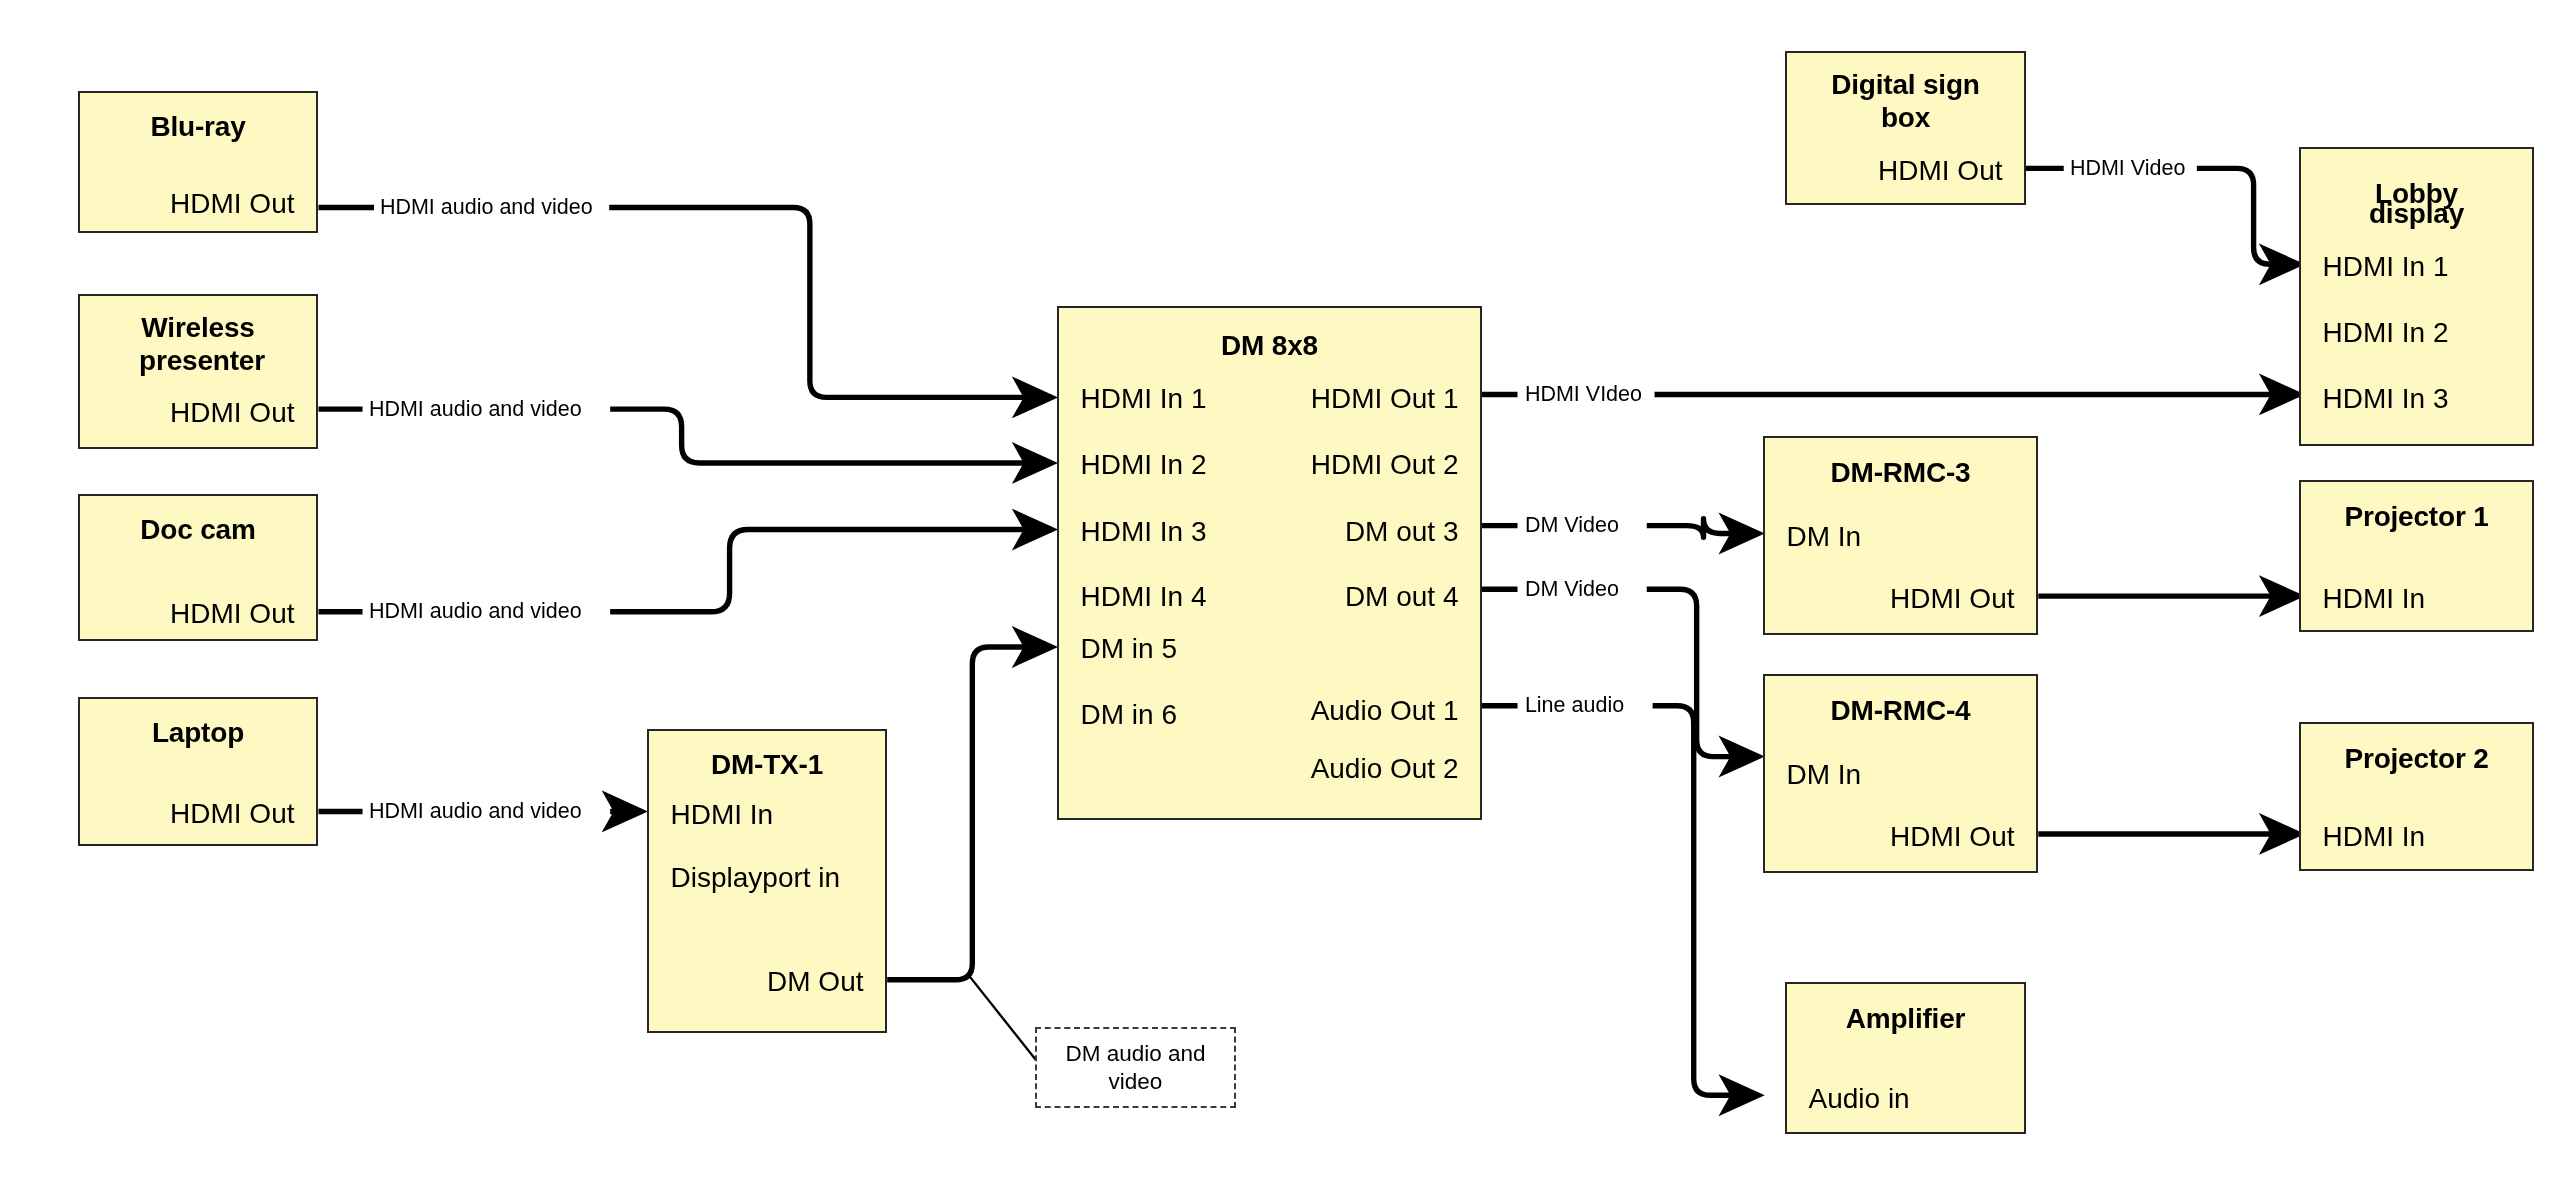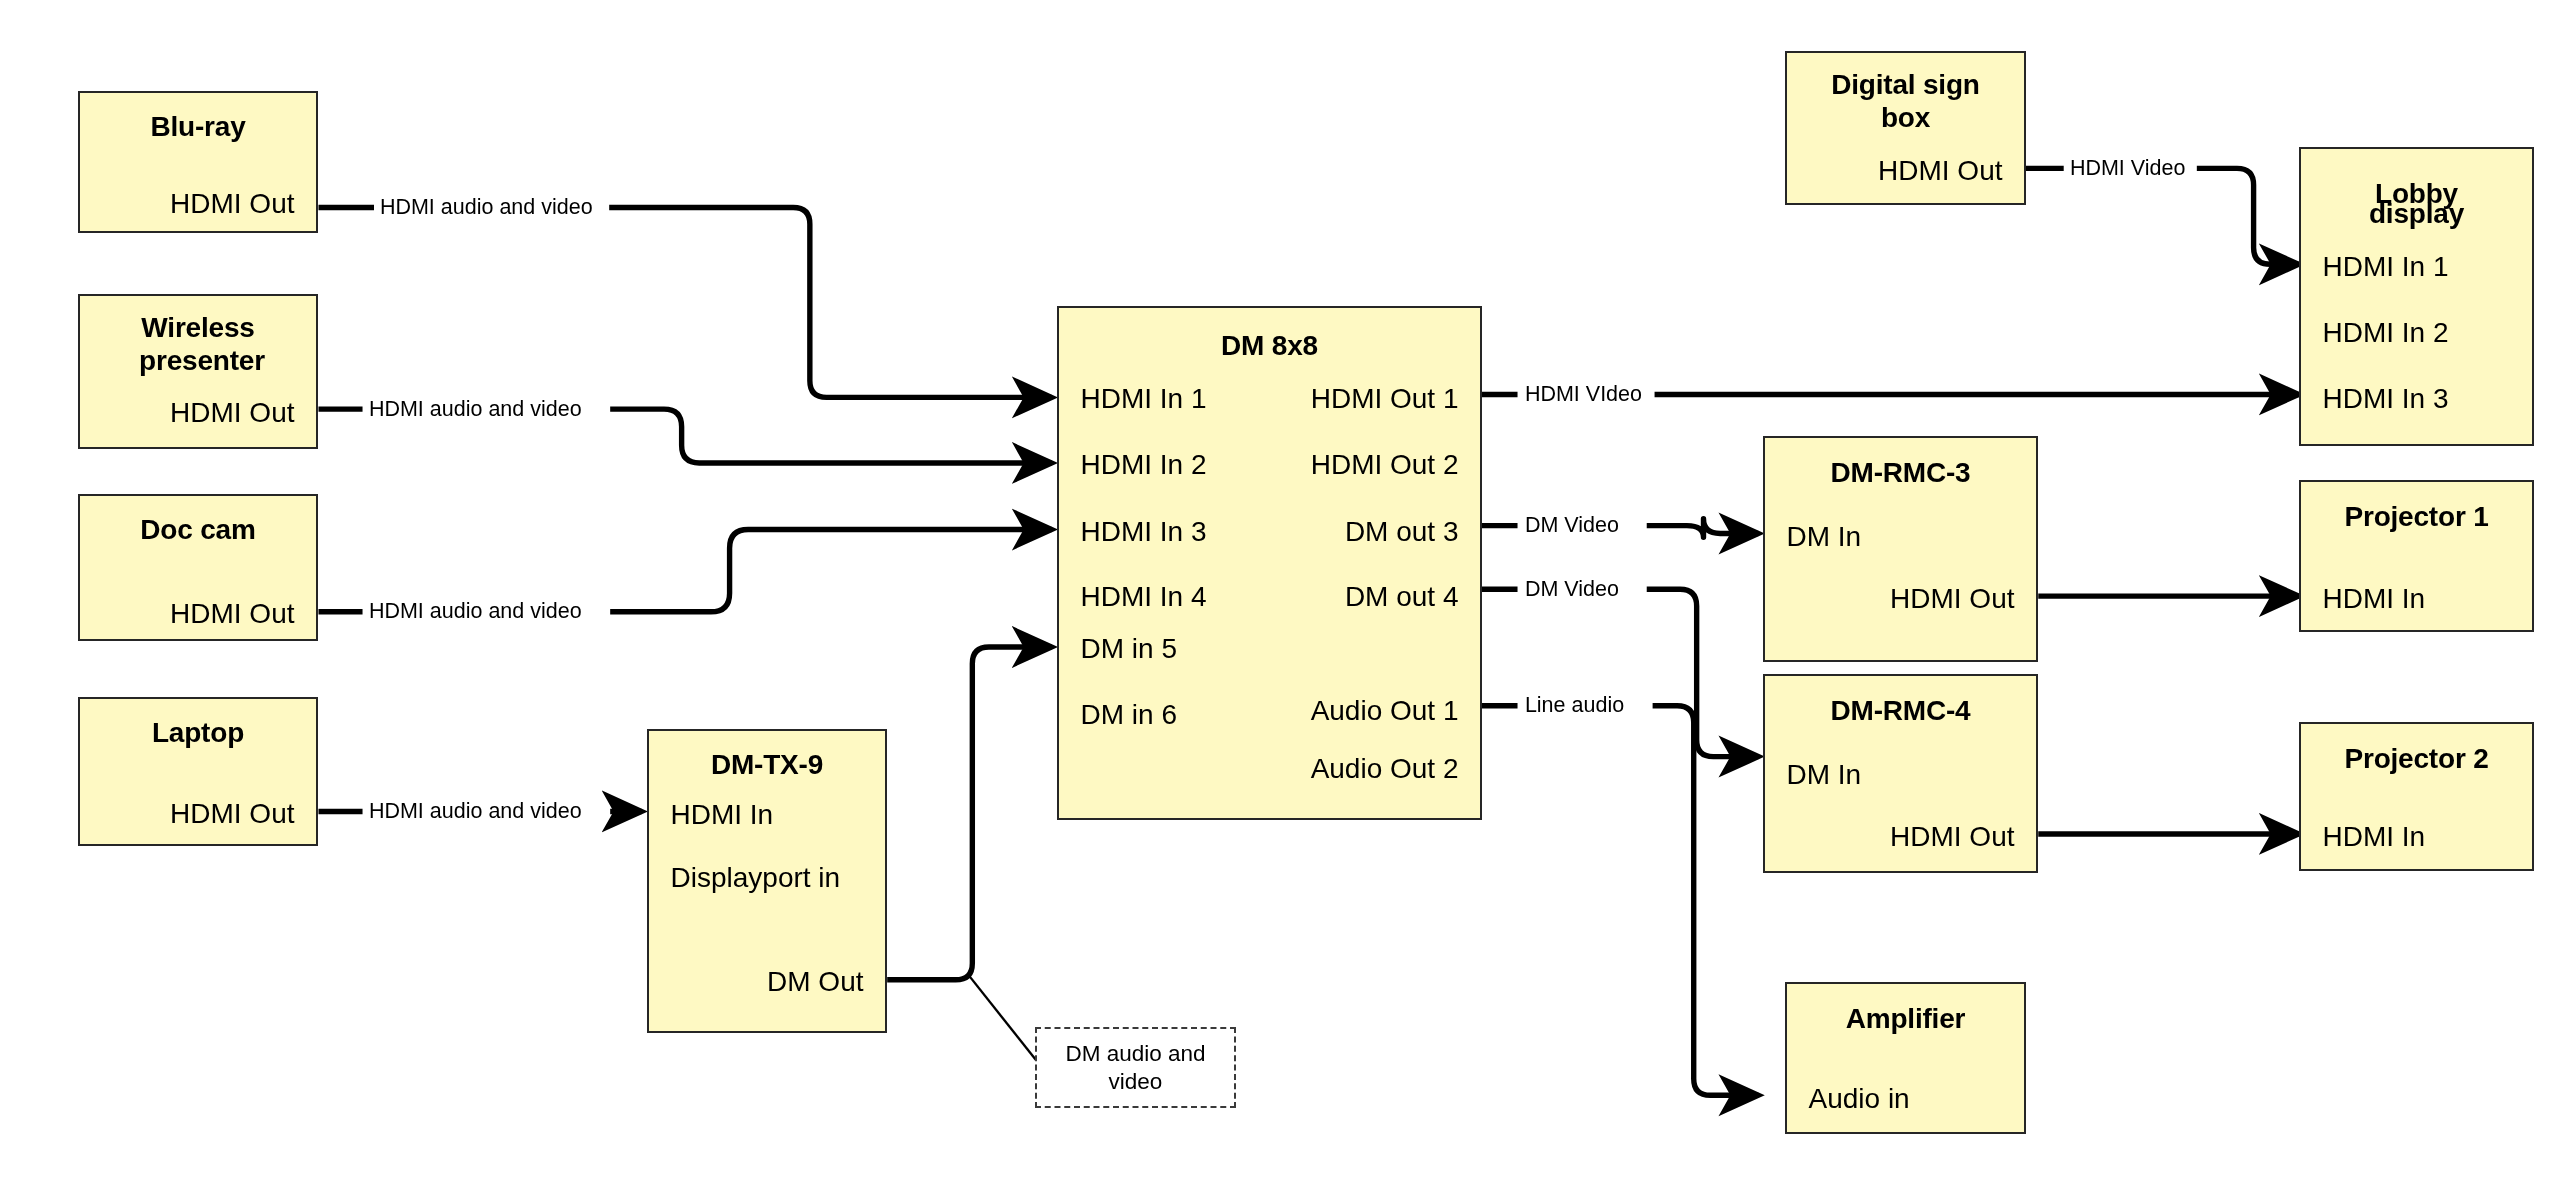--- a/index.html
+++ b/index.html
@@ -133,21 +133,21 @@
     <div class="title" style="top:16.6px;">Doc cam</div>
     <div class="port right" style="top:103px;">HDMI Out</div>
   </div>
 
   <div class="node" style="left:78px;top:697px;width:240px;height:149px;">
     <div class="title" style="top:16.6px;">Laptop</div>
     <div class="port right" style="top:100px;">HDMI Out</div>
   </div>
 
   <div class="node" style="left:647px;top:729px;width:240px;height:304px;">
-    <div class="title" style="top:16.6px;">DM-TX-9</div>
+    <div class="title" style="top:16.6px;">DM-TX-1</div>
     <div class="port left" style="top:69px;">HDMI In</div>
     <div class="port left" style="top:132px;">Displayport in</div>
     <div class="port right" style="top:236px;">DM Out</div>
   </div>
 
   <div class="node" style="left:1057px;top:306px;width:425px;height:514px;">
     <div class="title" style="top:20.6px;">DM 8x8</div>
     <div class="port left" style="top:76px;">HDMI In 1</div>
     <div class="port left" style="top:142px;">HDMI In 2</div>
     <div class="port left" style="top:209px;">HDMI In 3</div>
@@ -170,21 +170,21 @@
   </div>
 
   <div class="node" style="left:2299px;top:147px;width:235px;height:299px;">
     <div class="title" style="top:14.7px;margin-top:13px;">Lobby</div>
     <div class="title" style="top:48px;">display</div>
     <div class="port left" style="top:103px;">HDMI In 1</div>
     <div class="port left" style="top:169px;">HDMI In 2</div>
     <div class="port left" style="top:235px;">HDMI In 3</div>
   </div>
 
-  <div class="node" style="left:1763px;top:436px;width:275px;height:226px;">
+  <div class="node" style="left:1763px;top:436px;width:275px;height:199px;">
     <div class="title" style="top:17.6px;">DM-RMC-3</div>
     <div class="port left" style="top:84px;">DM In</div>
     <div class="port right" style="top:146px;">HDMI Out</div>
   </div>
 
   <div class="node" style="left:1763px;top:674px;width:275px;height:199px;">
     <div class="title" style="top:17.6px;">DM-RMC-4</div>
     <div class="port left" style="top:84px;">DM In</div>
     <div class="port right" style="top:146px;">HDMI Out</div>
   </div>

